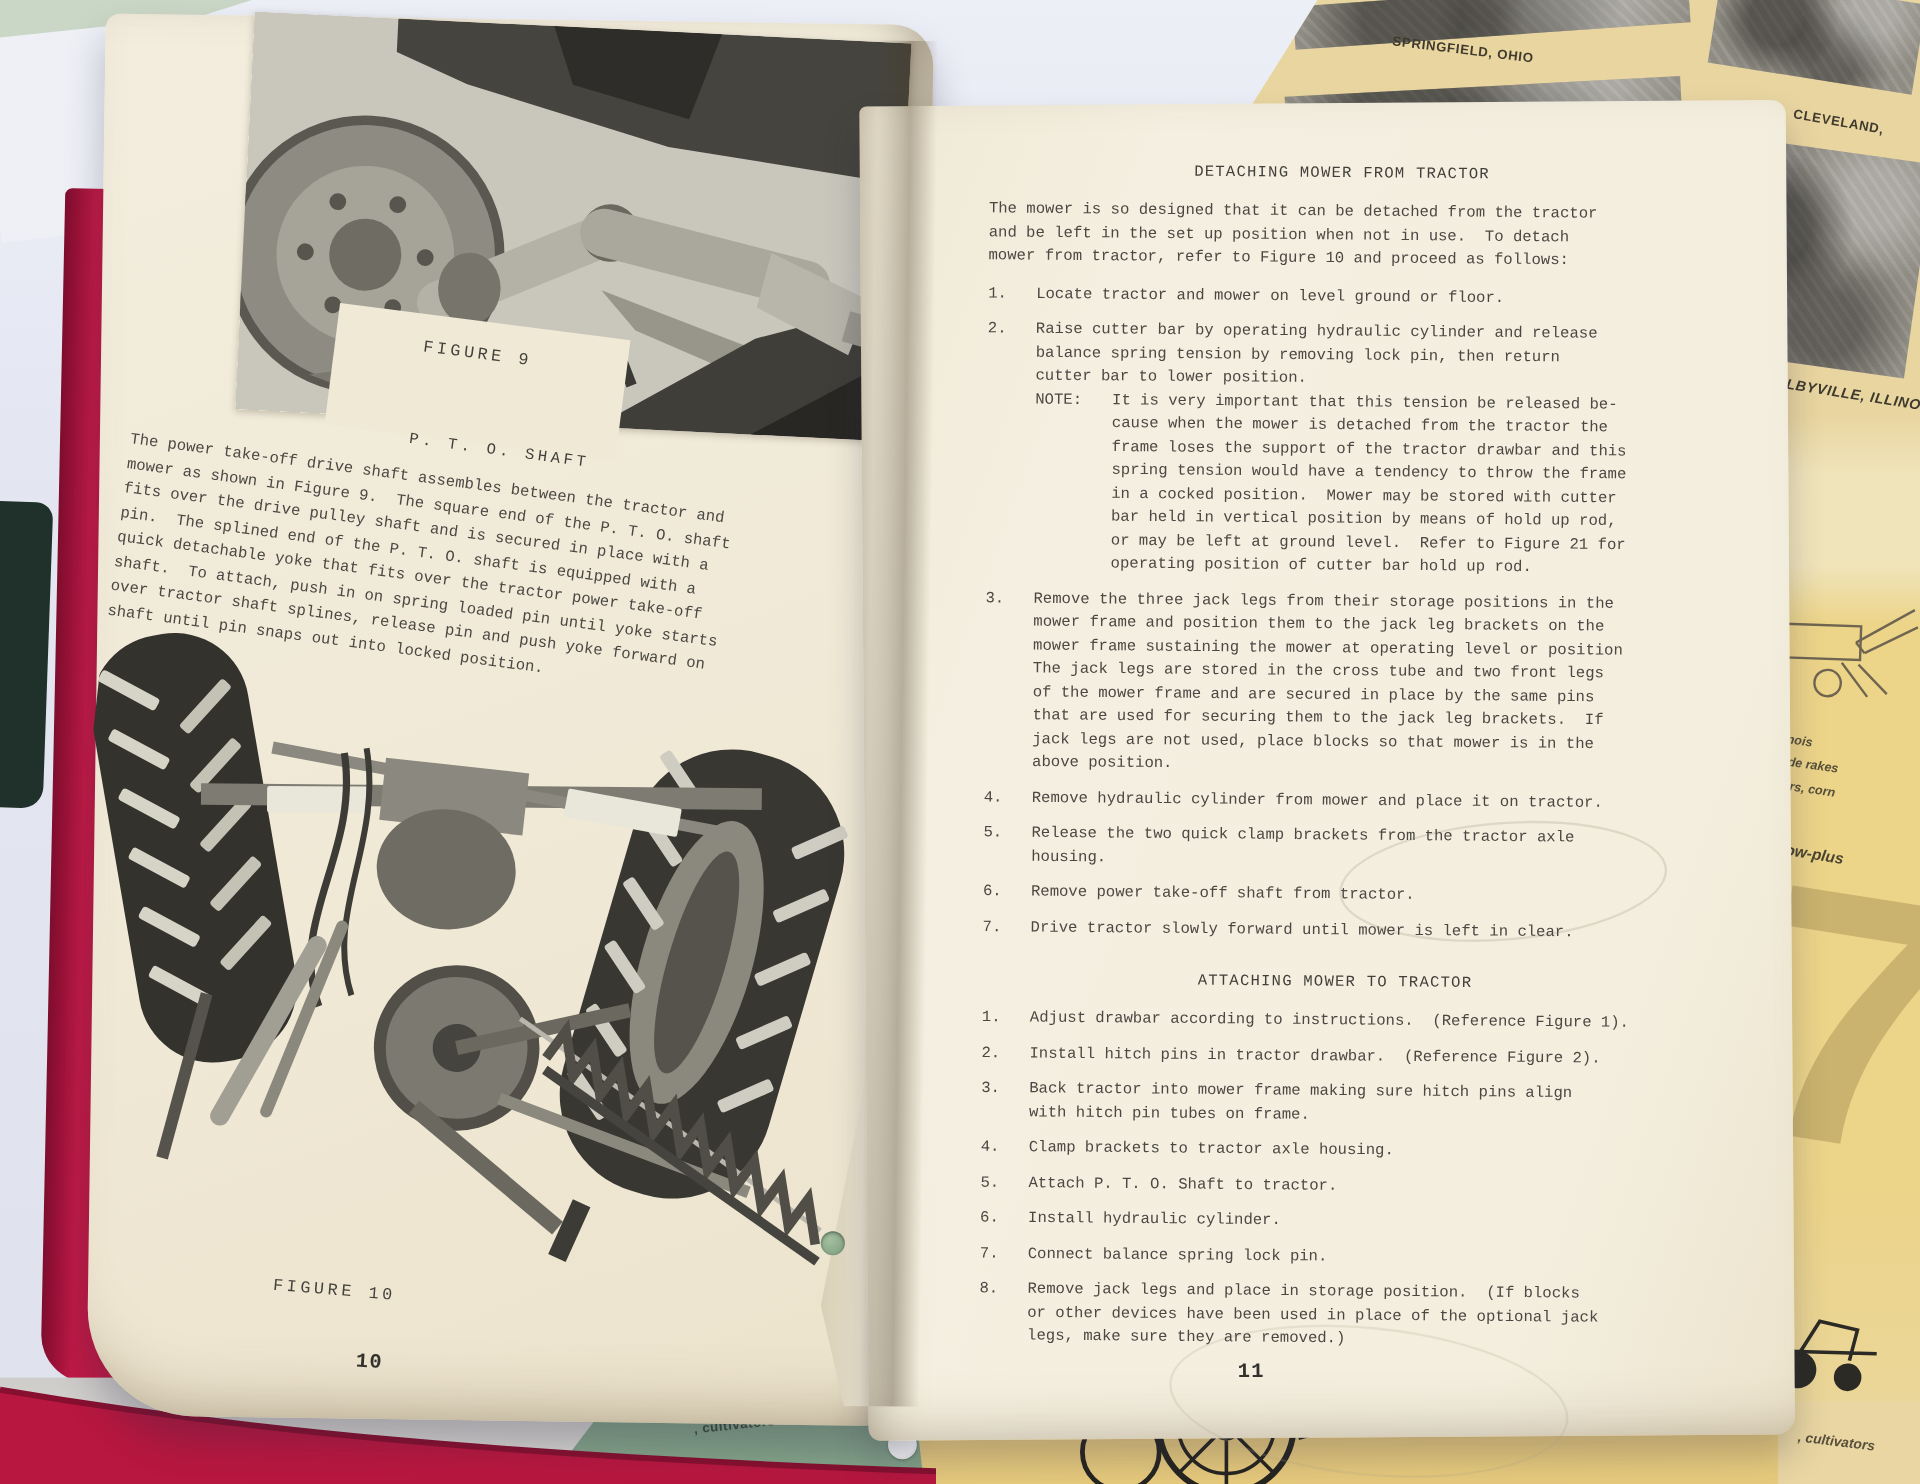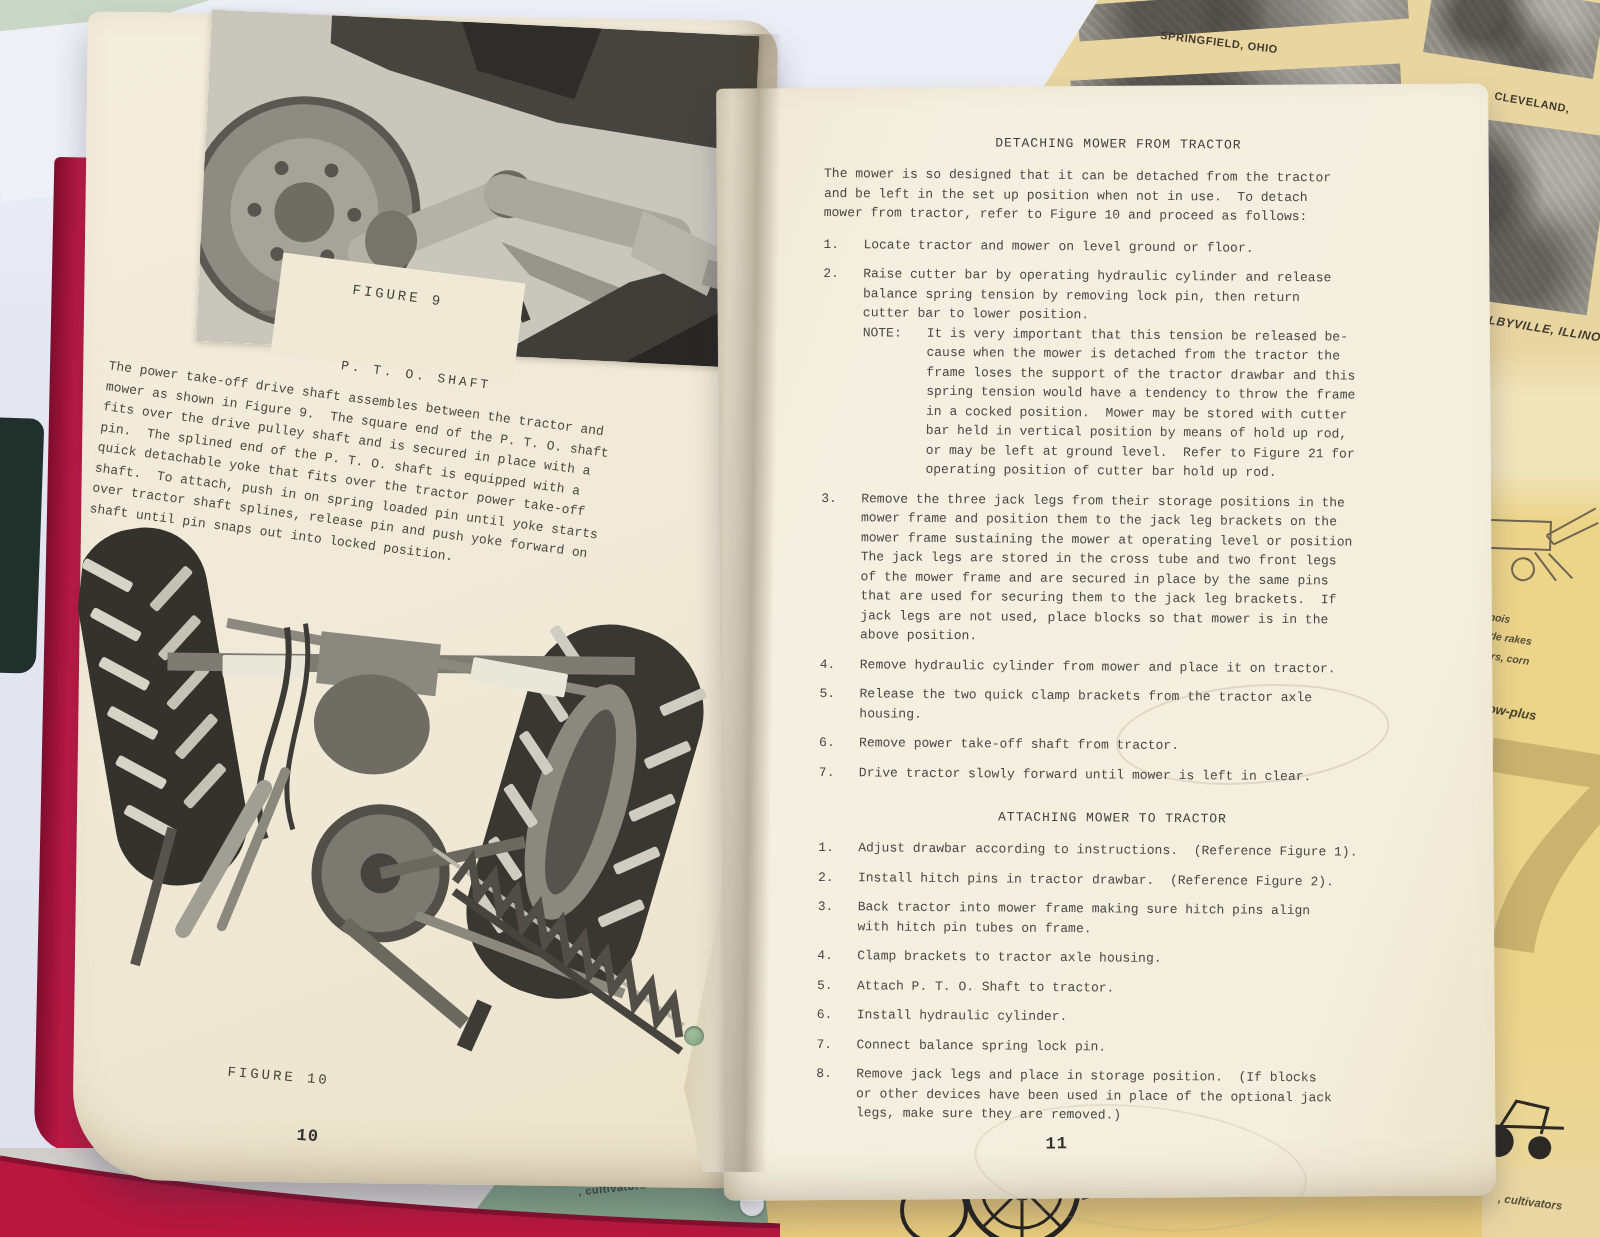--- a/index.html
+++ b/index.html
@@ -70,21 +70,21 @@
   .left-content{left:30px;top:316px;width:612px;transform:rotate(6.8deg);transform-origin:left top;}
   .left-heading{margin-bottom:14px;letter-spacing:3px;}
   .fig9{left:118px;top:6px;width:548px;height:332px;transform:rotate(2deg);overflow:hidden;
         box-shadow:0 2px 6px rgba(60,50,30,.25);}
   .fig9-notch{left:192px;top:252px;width:244px;height:102px;background:#f0e9d6;transform:rotate(6.5deg);}
   .caption9{left:268px;top:272px;transform:rotate(6.5deg);font-size:14px;letter-spacing:3px;color:#45433d;}
   .fig10{left:-18px;top:506px;width:655px;height:545px;transform:rotate(5.5deg);}
   .caption10{left:154px;top:1054px;transform:rotate(4deg);font-size:14px;letter-spacing:3px;color:#45433d;}
   .pagenum{font-weight:bold;font-size:17px;color:#33312c;letter-spacing:1px;}
   .pn10{left:224px;top:1112px;transform:rotate(3deg);}
-  .pn11{left:322px;top:1048px;}
+  .pn11{left:308px;top:1048px;}
   .right-content{left:108px;top:46px;width:588px;transform:rotate(.9deg);transform-origin:left top;}
   .intro{margin:15px 0 12px 0;}
   .step{display:flex;margin-bottom:10px;}
   .step .num{width:40px;flex:0 0 40px;color:#4b4843;font-size:13px;line-height:19.5px;white-space:pre;}
   .step .txt{flex:1;}
   .note{display:flex;}
   .note-label{width:64px;flex:0 0 64px;color:#4b4843;font-size:13px;line-height:19.5px;}
   .attach-head{margin:26px 0 15px 0;}
   .stain{left:395px;top:600px;width:270px;height:95px;border:2px solid rgba(170,158,135,.28);
          border-radius:50%;transform:rotate(-4deg);}

